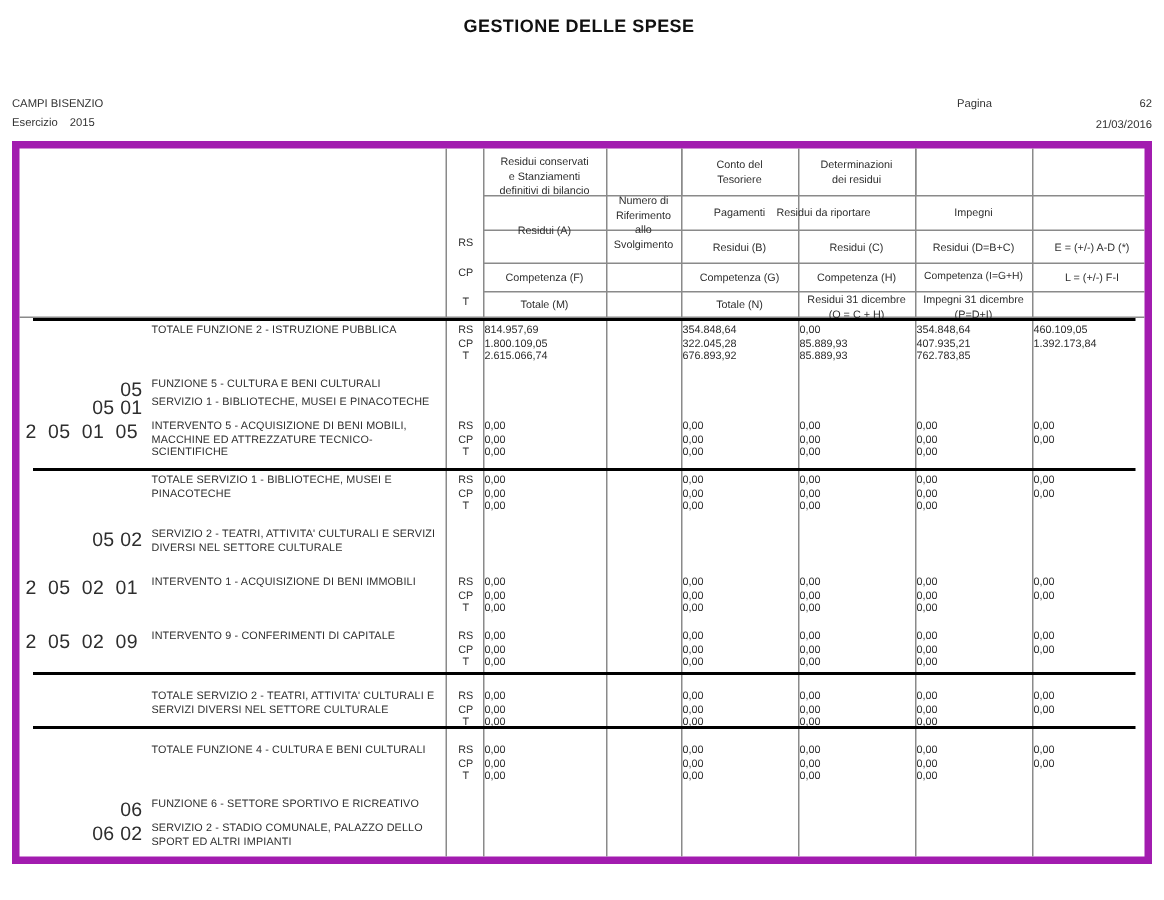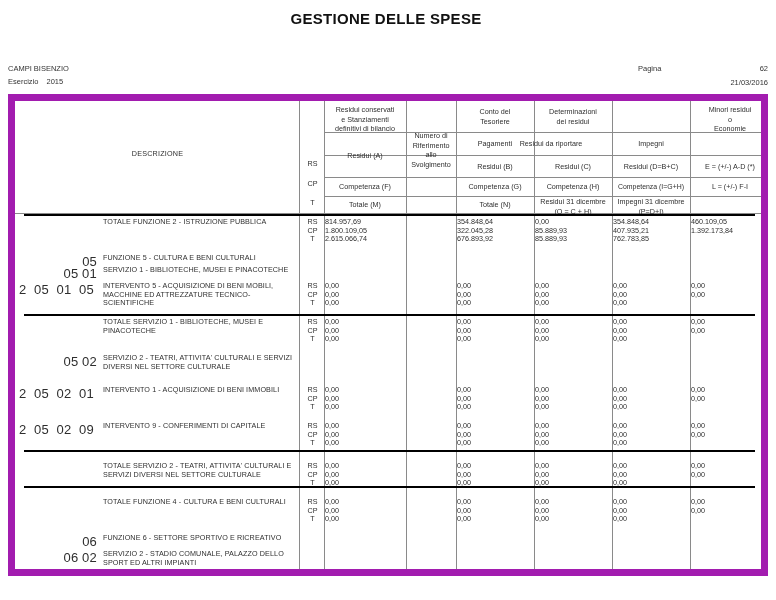--- a/index.html
+++ b/index.html
@@ -16,21 +16,21 @@
     overflow: hidden;
   }
 
   
   #doc-title {
     position: absolute;
     top: 10px;
     left: 0;
     width: 772px;
     text-align: center;
-    font-size: 15px;
+    font-size: 12px;
     font-weight: bold;
     letter-spacing: 0.3px;
     color: #111;
   }
 
   
   #meta-left {
     position: absolute;
     left: 8px;
     top: 62px;
@@ -57,21 +57,21 @@
   }
   #meta-right .date-line { margin-top: 1px; }
 
   
   #report-table {
     position: absolute;
     left: 8px;
     top: 94px;
     width: 760px;
     height: 482px;
-    border: 7px solid #a21caf;
+    border: 5px solid #a21caf;
     box-sizing: border-box;
     font-size: 7.2px;
     color: #2e2e2e;
   }
 
   
   .vrule {
     position: absolute;
     top: 0;
     bottom: 0;
@@ -207,21 +207,20 @@
   <div class="hrule" style="left:309px; right:0; top:95px;"></div>
   <div class="hrule" style="left:0; right:0; top:112px;"></div>
 
   <div class="vrule-head" style="left:441px; top:0; height:31px;"></div>
   <div class="vrule-head" style="left:597px; top:0; height:31px;"></div>
 
   <div class="hcell" style="left:310px; top:4px;  width:80px;">Residui conservati<br>e Stanziamenti<br>definitivi di bilancio</div>
   <div class="hcell" style="left:392px; top:30px; width:48px;">Numero di<br>Riferimento<br>allo<br>Svolgimento</div>
   <div class="hcell" style="left:442px; top:6px;  width:76px;">Conto del<br>Tesoriere</div>
   <div class="hcell" style="left:520px; top:6px;  width:76px;">Determinazioni<br>dei residui</div>
-  <div class="hcell" style="left:676px; top:4px;  width:78px;">Minori residui<br>o<br>Economie</div>
 
   <div class="hcell" style="left:442px; top:38px; width:76px;">Pagamenti</div>
   <div class="hcell" style="left:498px; top:38px; width:76px;">Residui da riportare</div>
   <div class="hcell" style="left:598px; top:38px; width:76px;">Impegni</div>
 
   <div class="hcell" style="left:310px; top:50px; width:80px;">Residui (A)</div>
   <div class="hcell" style="left:442px; top:61px; width:76px;">Residui (B)</div>
   <div class="hcell" style="left:520px; top:61px; width:76px;">Residui (C)</div>
   <div class="hcell" style="left:598px; top:61px; width:76px;">Residui (D=B+C)</div>
   <div class="hcell" style="left:676px; top:61px; width:78px;">E = (+/-) A-D (*)</div>
@@ -230,21 +229,20 @@
   <div class="hcell" style="left:442px; top:81px; width:76px;">Competenza (G)</div>
   <div class="hcell" style="left:520px; top:81px; width:76px;">Competenza (H)</div>
   <div class="hcell" style="left:598px; top:81px; width:76px; font-size:6.9px;">Competenza (I=G+H)</div>
   <div class="hcell" style="left:676px; top:81px; width:78px;">L = (+/-) F-I</div>
 
   <div class="hcell" style="left:310px; top:99px; width:80px;">Totale (M)</div>
   <div class="hcell" style="left:442px; top:99px; width:76px;">Totale (N)</div>
   <div class="hcell" style="left:520px; top:96px; width:76px;">Residui 31 dicembre<br>(O = C + H)</div>
   <div class="hcell" style="left:598px; top:96px; width:76px;">Impegni 31 dicembre<br>(P=D+I)</div>
 
-  <div id="desc-label">DESCRIZIONE</div>
   <div class="rs-cp-t" style="top:58px;">RS</div>
   <div class="rs-cp-t" style="top:78px;">CP</div>
   <div class="rs-cp-t" style="top:97px;">T</div>
 
   <div id="tbody">
       <div class="row" style="top: 4px;">
         <div class="desc">TOTALE FUNZIONE 2 - ISTRUZIONE PUBBLICA</div>
         <div class="rstags">RS<br>CP<br>T</div>
         <div class="num colA">814.957,69<br>1.800.109,05<br>2.615.066,74</div>
         <div class="num colB">354.848,64<br>322.045,28<br>676.893,92</div>

